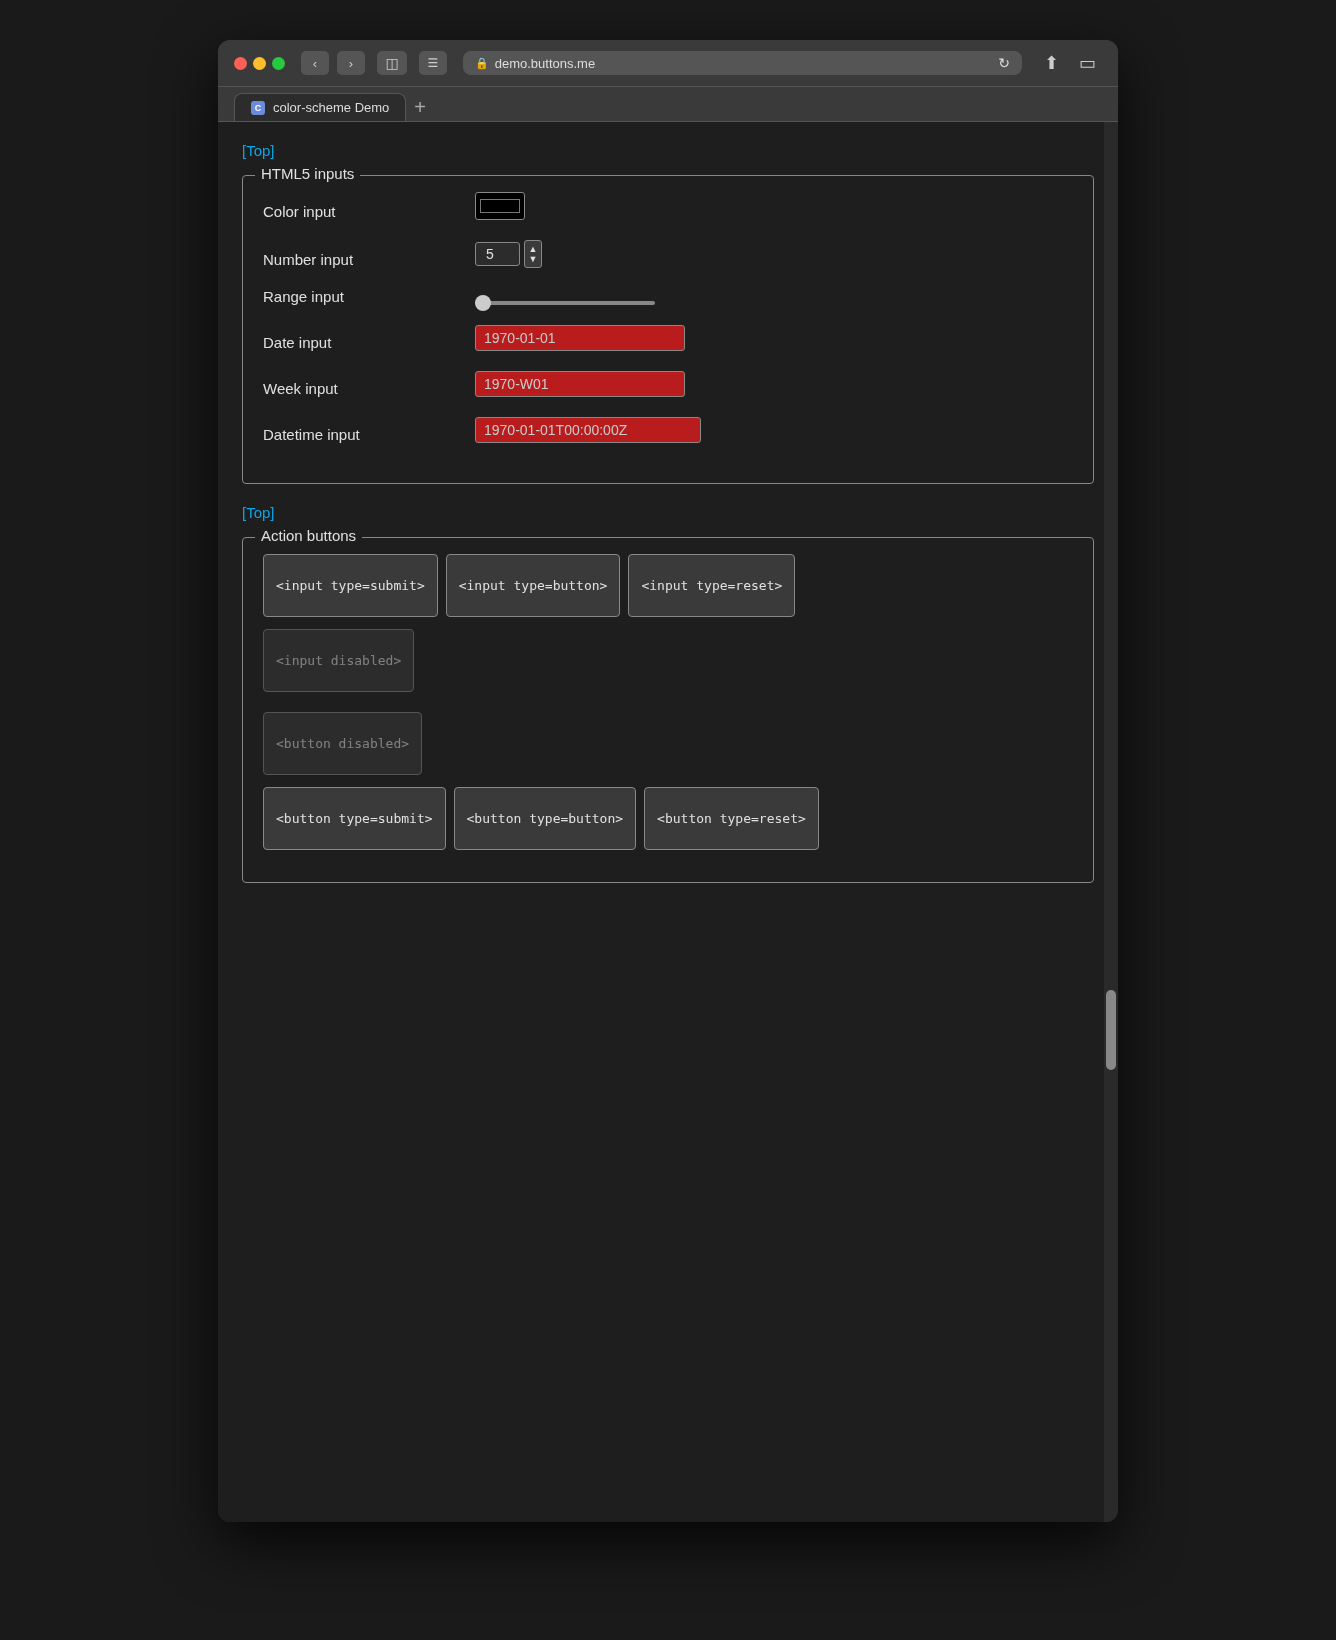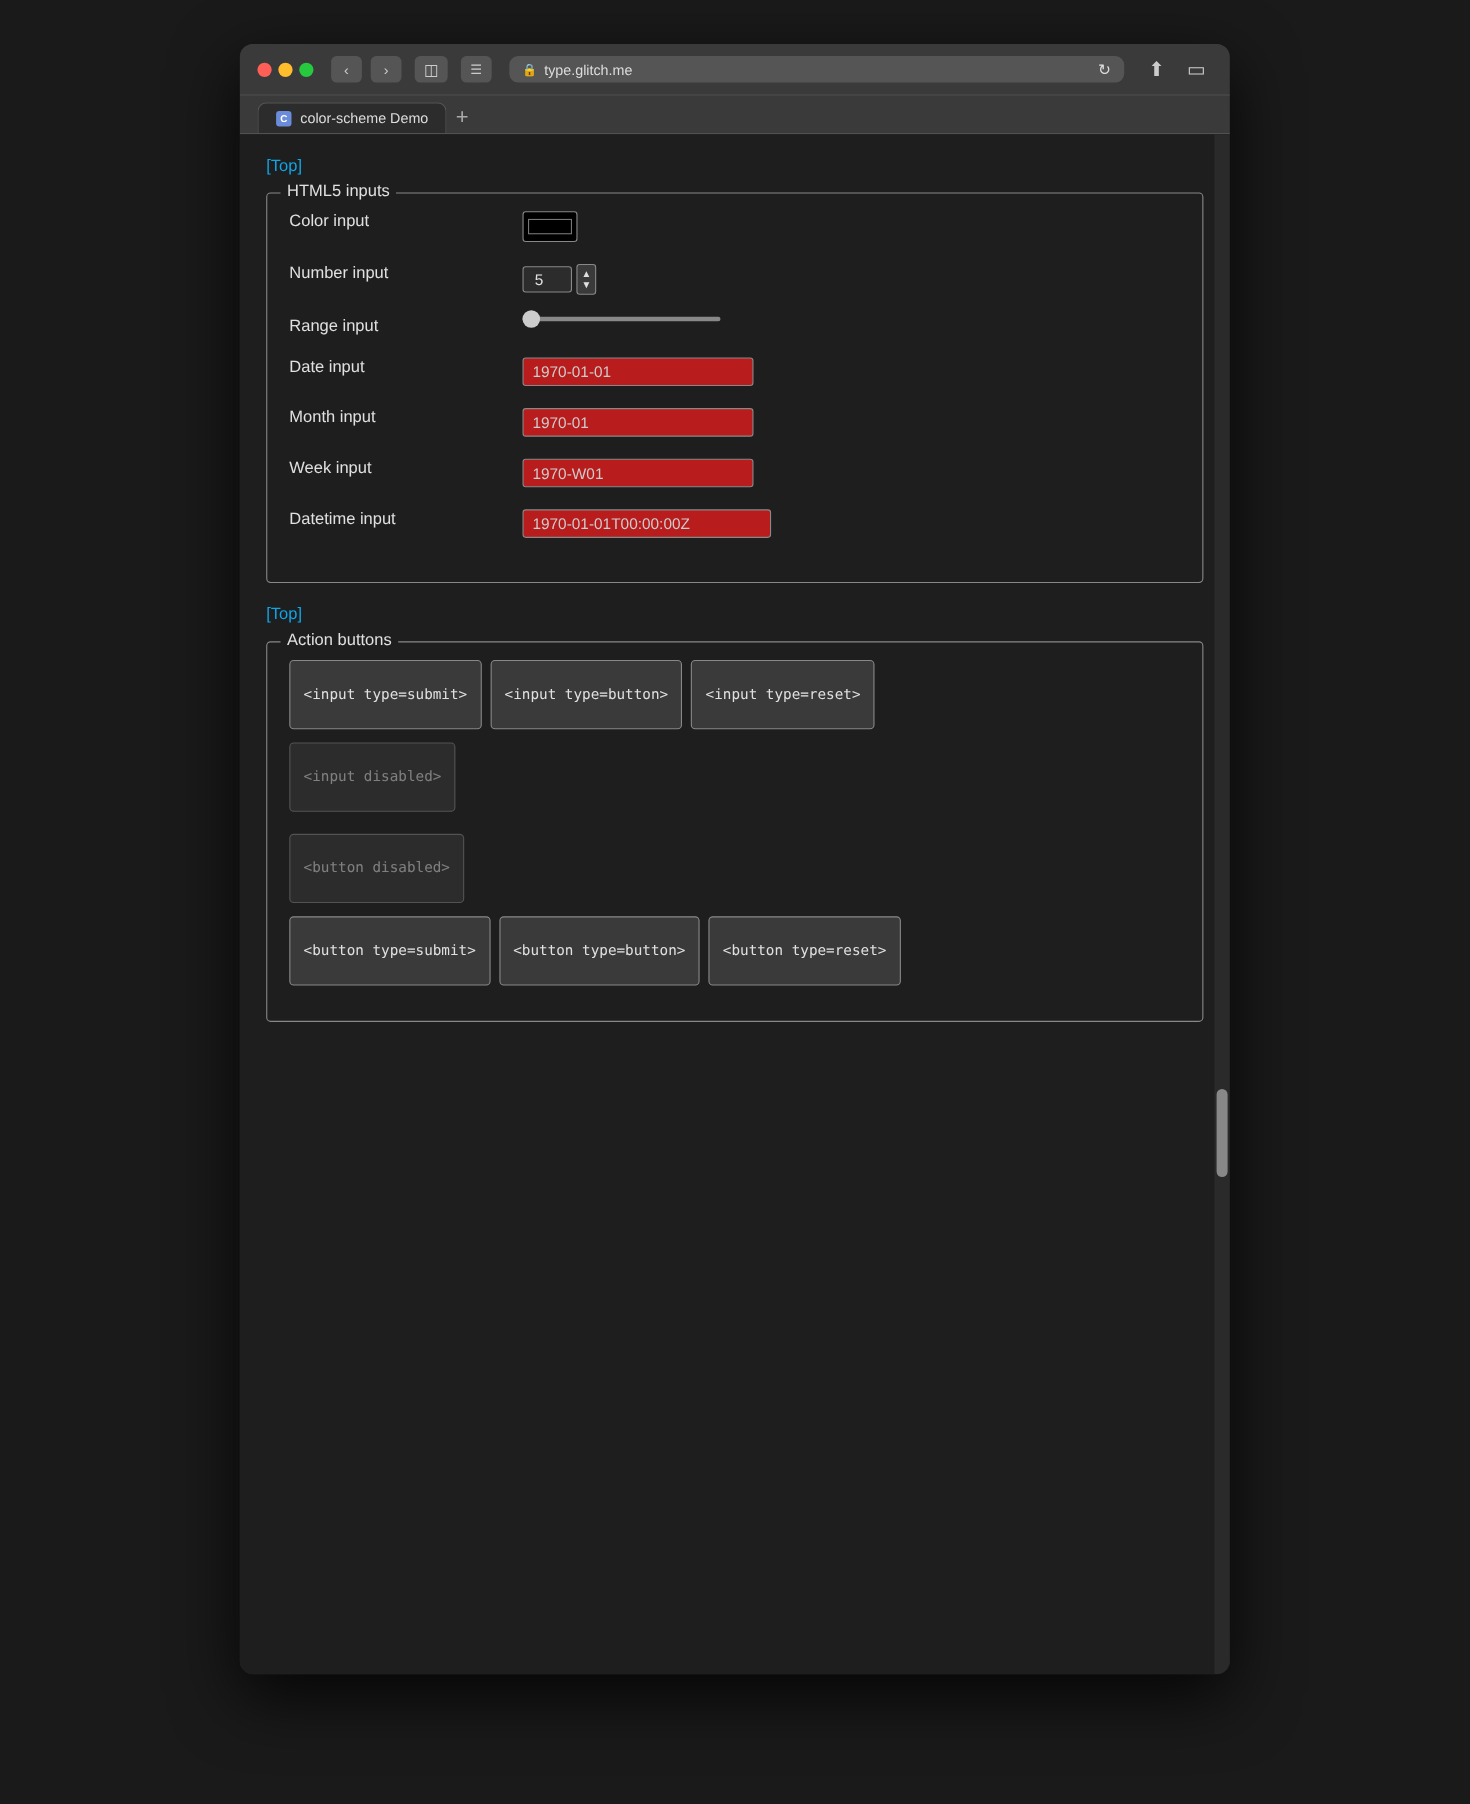--- a/index.html
+++ b/index.html
@@ -176,21 +176,21 @@
       top: -11px;
       left: 12px;
       background: #1e1e1e;
       padding: 0 6px;
       font-size: 15px;
       color: #e0e0e0;
     }
 
     .input-row {
       display: flex;
-      align-items: flex-start;
+      align-items: flex-end;
       margin-bottom: 20px;
       gap: 12px;
     }
 
     .input-label {
       color: #e0e0e0;
       font-size: 15px;
       min-width: 200px;
     }
 
@@ -310,21 +310,21 @@
       <div class="traffic-light tl-red"></div>
       <div class="traffic-light tl-yellow"></div>
       <div class="traffic-light tl-green"></div>
     </div>
     <button class="nav-btn">‹</button>
     <button class="nav-btn">›</button>
     <button class="sidebar-btn">◫</button>
     <button class="nav-btn" style="margin-left:4px;font-size:12px;">☰</button>
     <div class="address-bar">
       <span class="lock-icon">🔒</span>
-      <span>type.glitch.me</span>
+      <span>demo.buttons.me</span>
       <span style="margin-left:auto;cursor:pointer;font-size:14px;">↻</span>
     </div>
     <button class="toolbar-btn">⬆</button>
     <button class="toolbar-btn">▭</button>
   </div>
 
   <div class="tabbar">
     <div class="tab">
       <div class="tab-favicon">
         <span>C</span>
@@ -361,24 +361,20 @@
       <div class="input-row">
         <span class="input-label">Range input</span>
         <input type="range" min="0" max="100" value="0" style="">
       </div>
 
       <div class="input-row">
         <span class="input-label">Date input</span>
         <input type="text" class="date-input" value="1970-01-01" style="">
       </div>
 
-      <div class="input-row">
-        <span class="input-label">Month input</span>
-        <input type="text" class="date-input" value="1970-01" style="">
-      </div>
 
       <div class="input-row">
         <span class="input-label">Week input</span>
         <input type="text" class="date-input" value="1970-W01" style="">
       </div>
 
       <div class="input-row">
         <span class="input-label">Datetime input</span>
         <input type="text" class="date-input date-input-wide" value="1970-01-01T00:00:00Z" style="">
       </div>

